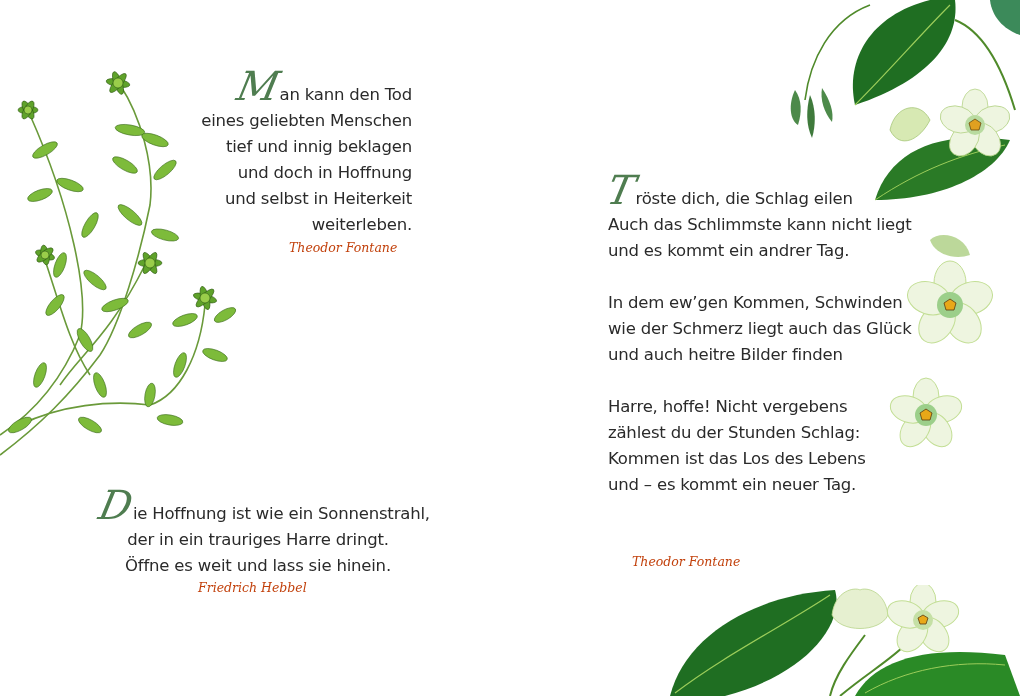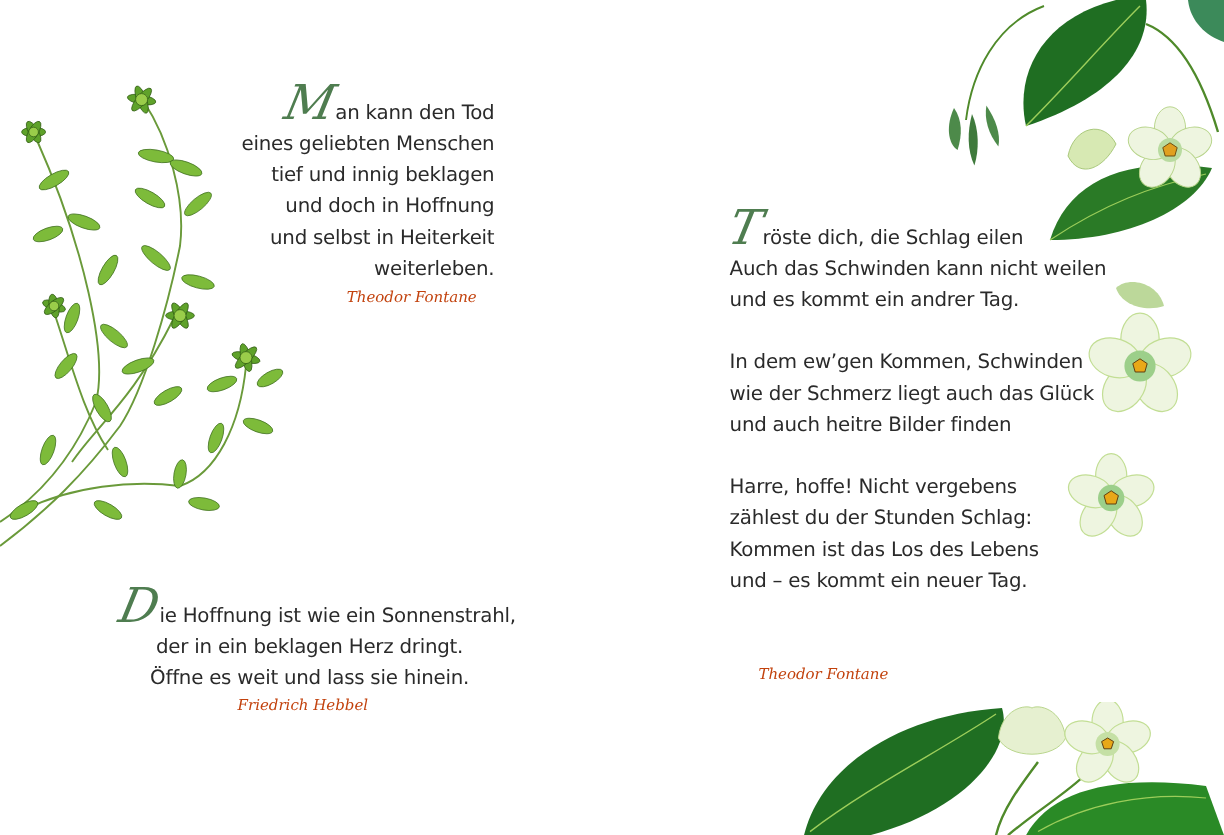--- a/index.html
+++ b/index.html
@@ -129,21 +129,21 @@
     <span class="line">eines geliebten Menschen</span>
     <span class="line">tief und innig beklagen</span>
     <span class="line">und doch in Hoffnung</span>
     <span class="line">und selbst in Heiterkeit</span>
     <span class="line">weiterleben.</span>
   </div>
   <div class="author author1">Theodor Fontane</div>
 
   <div class="poem poem2">
     <span class="line"><span class="dropcap">D</span><span>ie Hoffnung ist wie ein Sonnenstrahl,</span></span>
-    <span class="line">der in ein beklagen Herz dringt.</span>
+    <span class="line">der in ein trauriges Harre dringt.</span>
     <span class="line">Öffne es weit und lass sie hinein.</span>
   </div>
   <div class="author author2">Friedrich Hebbel</div>
 </div>
 
 <div class="page page-right">
 
   <svg class="illus" style="left:270px;top:0;" width="240" height="210" viewBox="0 0 240 210">
     <path d="M25,100 C30,60 50,20 90,5" stroke="#4f8a2a" stroke-width="1.6" fill="none"></path>
     <path d="M175,20 C200,30 220,60 235,110" stroke="#4f8a2a" stroke-width="2" fill="none"></path>
@@ -224,21 +224,21 @@
         <ellipse cx="0" cy="-18" rx="13" ry="19" transform="rotate(288)"></ellipse>
       </g>
       <circle r="10" fill="#c5e0a5"></circle>
       <polygon points="0,-5 5,-2 3,4 -3,4 -5,-2" fill="#e8a818" stroke="#5a3a10" stroke-width="0.8"></polygon>
     </g>
   </svg>
 
   <div class="poem poem3">
     <div class="stanza">
       <span class="line"><span class="dropcap">T</span><span>röste dich, die Schlag eilen</span></span>
-      <span class="line">Auch das Schwinden kann nicht weilen</span>
+      <span class="line">Auch das Schlimmste kann nicht liegt</span>
       <span class="line">und es kommt ein andrer Tag.</span>
     </div>
     <div class="stanza">
       <span class="line">In dem ew’gen Kommen, Schwinden</span>
       <span class="line">wie der Schmerz liegt auch das Glück</span>
       <span class="line">und auch heitre Bilder finden</span>
     </div>
     <div class="stanza">
       <span class="line">Harre, hoffe! Nicht vergebens</span>
       <span class="line">zählest du der Stunden Schlag:</span>

